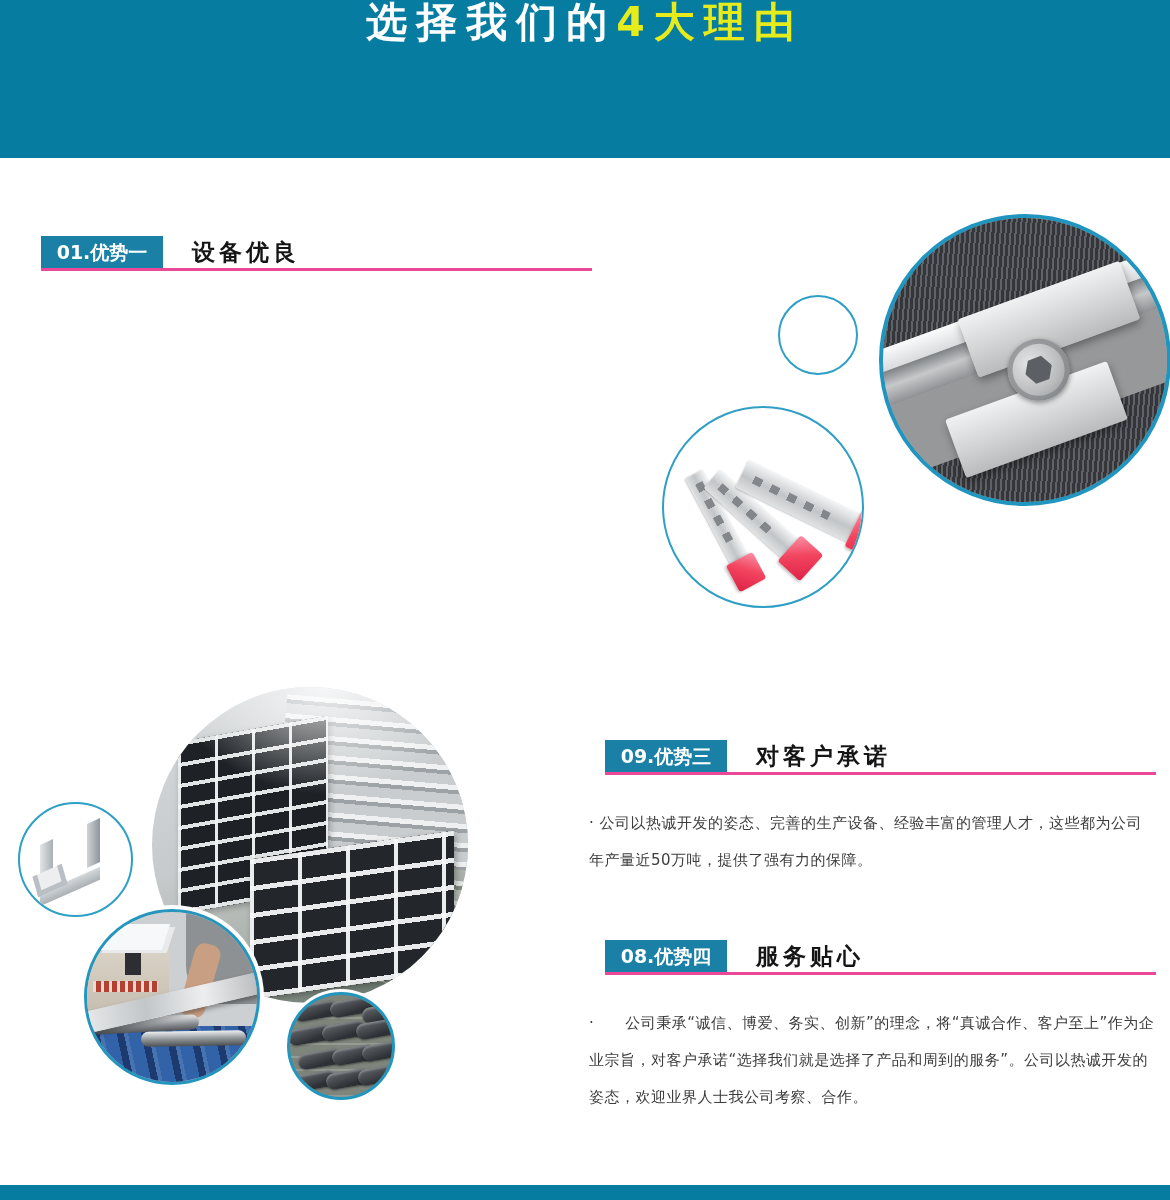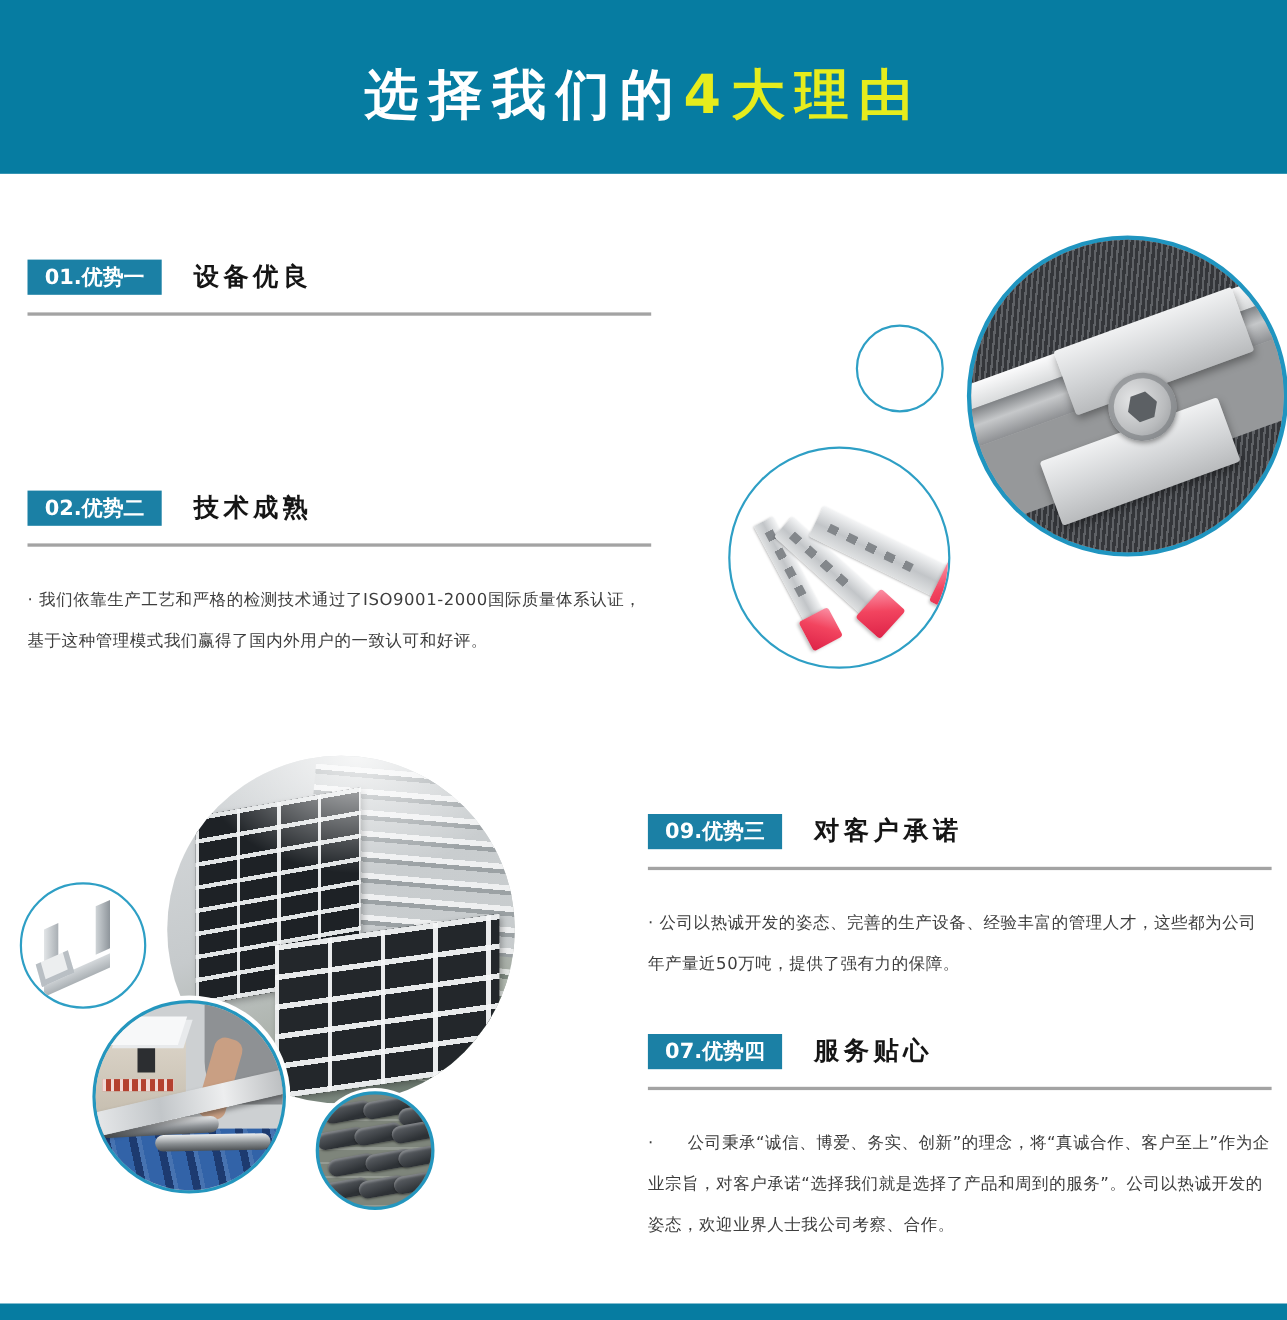--- a/index.html
+++ b/index.html
@@ -7,35 +7,35 @@
     position:relative;width:1170px;height:1200px;overflow:hidden;
     background:#ffffff;font-family:"DejaVu Sans","Liberation Sans",sans-serif;
   }
 
   
   .top-banner{
     position:absolute;left:0;top:0;width:1170px;height:158px;
     background:#067CA1;text-align:center;
   }
   .banner-title{
-    margin:16px;padding-top:44px;font-size:49px;font-weight:bold;
+    margin:0;font-size:41px;font-weight:bold;
     color:#ffffff;letter-spacing:9px;line-height:1.1;
   }
   .banner-title .accent{color:#E6EC1C;}
   .banner-subtitle{
     margin-top:12px;font-size:19px;font-weight:bold;color:#ffffff;letter-spacing:2px;
   }
 
   
   .adv{position:absolute;width:567px;}
   .adv.s1{left:25px;top:236px;}
   .adv.s2{left:25px;top:446px;}
   .adv.s3{left:589px;top:740px;}
   .adv.s4{left:589px;top:940px;}
-  .adv-head{border-bottom:3px solid #a3a3a3;padding-bottom:16px;height:32px;}
+  .adv-head{border-bottom:3px solid #ec4899;padding-bottom:0;height:32px;margin-left:16px;}
   .adv-badge{
     display:inline-block;width:122px;height:32px;line-height:32px;text-align:center;
     background:#1B80A5;color:#ffffff;font-size:19px;font-weight:bold;vertical-align:top;
   }
   .adv-title{
     display:inline-block;margin-left:24px;font-size:23px;font-weight:bold;
     color:#151515;letter-spacing:4px;line-height:32px;vertical-align:top;
   }
   .adv-body{
     margin:30px 0 0 0;font-size:15px;color:#3d3d3d;line-height:37px;
@@ -206,38 +206,33 @@
   </header>
 
   <section class="adv s1">
     <div class="adv-head">
       <span class="adv-badge">01.优势一</span>
       <span class="adv-title">设备优良</span>
     </div>
   </section>
 
   <section class="adv s2">
-    <div class="adv-head">
-      <span class="adv-badge">02.优势二</span>
-      <span class="adv-title">技术成熟</span>
-    </div>
-    <p class="adv-body">· 我们依靠生产工艺和严格的检测技术通过了ISO9001-2000国际质量体系认证，基于这种管理模式我们赢得了国内外用户的一致认可和好评。</p>
   </section>
 
   <section class="adv s3">
     <div class="adv-head">
       <span class="adv-badge">09.优势三</span>
       <span class="adv-title">对客户承诺</span>
     </div>
     <p class="adv-body">· 公司以热诚开发的姿态、完善的生产设备、经验丰富的管理人才，这些都为公司年产量近50万吨，提供了强有力的保障。</p>
   </section>
 
   <section class="adv s4">
     <div class="adv-head">
-      <span class="adv-badge">07.优势四</span>
+      <span class="adv-badge">08.优势四</span>
       <span class="adv-title">服务贴心</span>
     </div>
     <p class="adv-body">·　　公司秉承“诚信、博爱、务实、创新”的理念，将“真诚合作、客户至上”作为企业宗旨，对客户承诺“选择我们就是选择了产品和周到的服务”。公司以热诚开发的姿态，欢迎业界人士我公司考察、合作。</p>
   </section>
 
   <div class="circle empty-circle"></div>
 
   <div class="circle clamp-circle">
     <div class="clamp-rot">
       <div class="cl-layer cl-panel cl-panel-top"></div>

